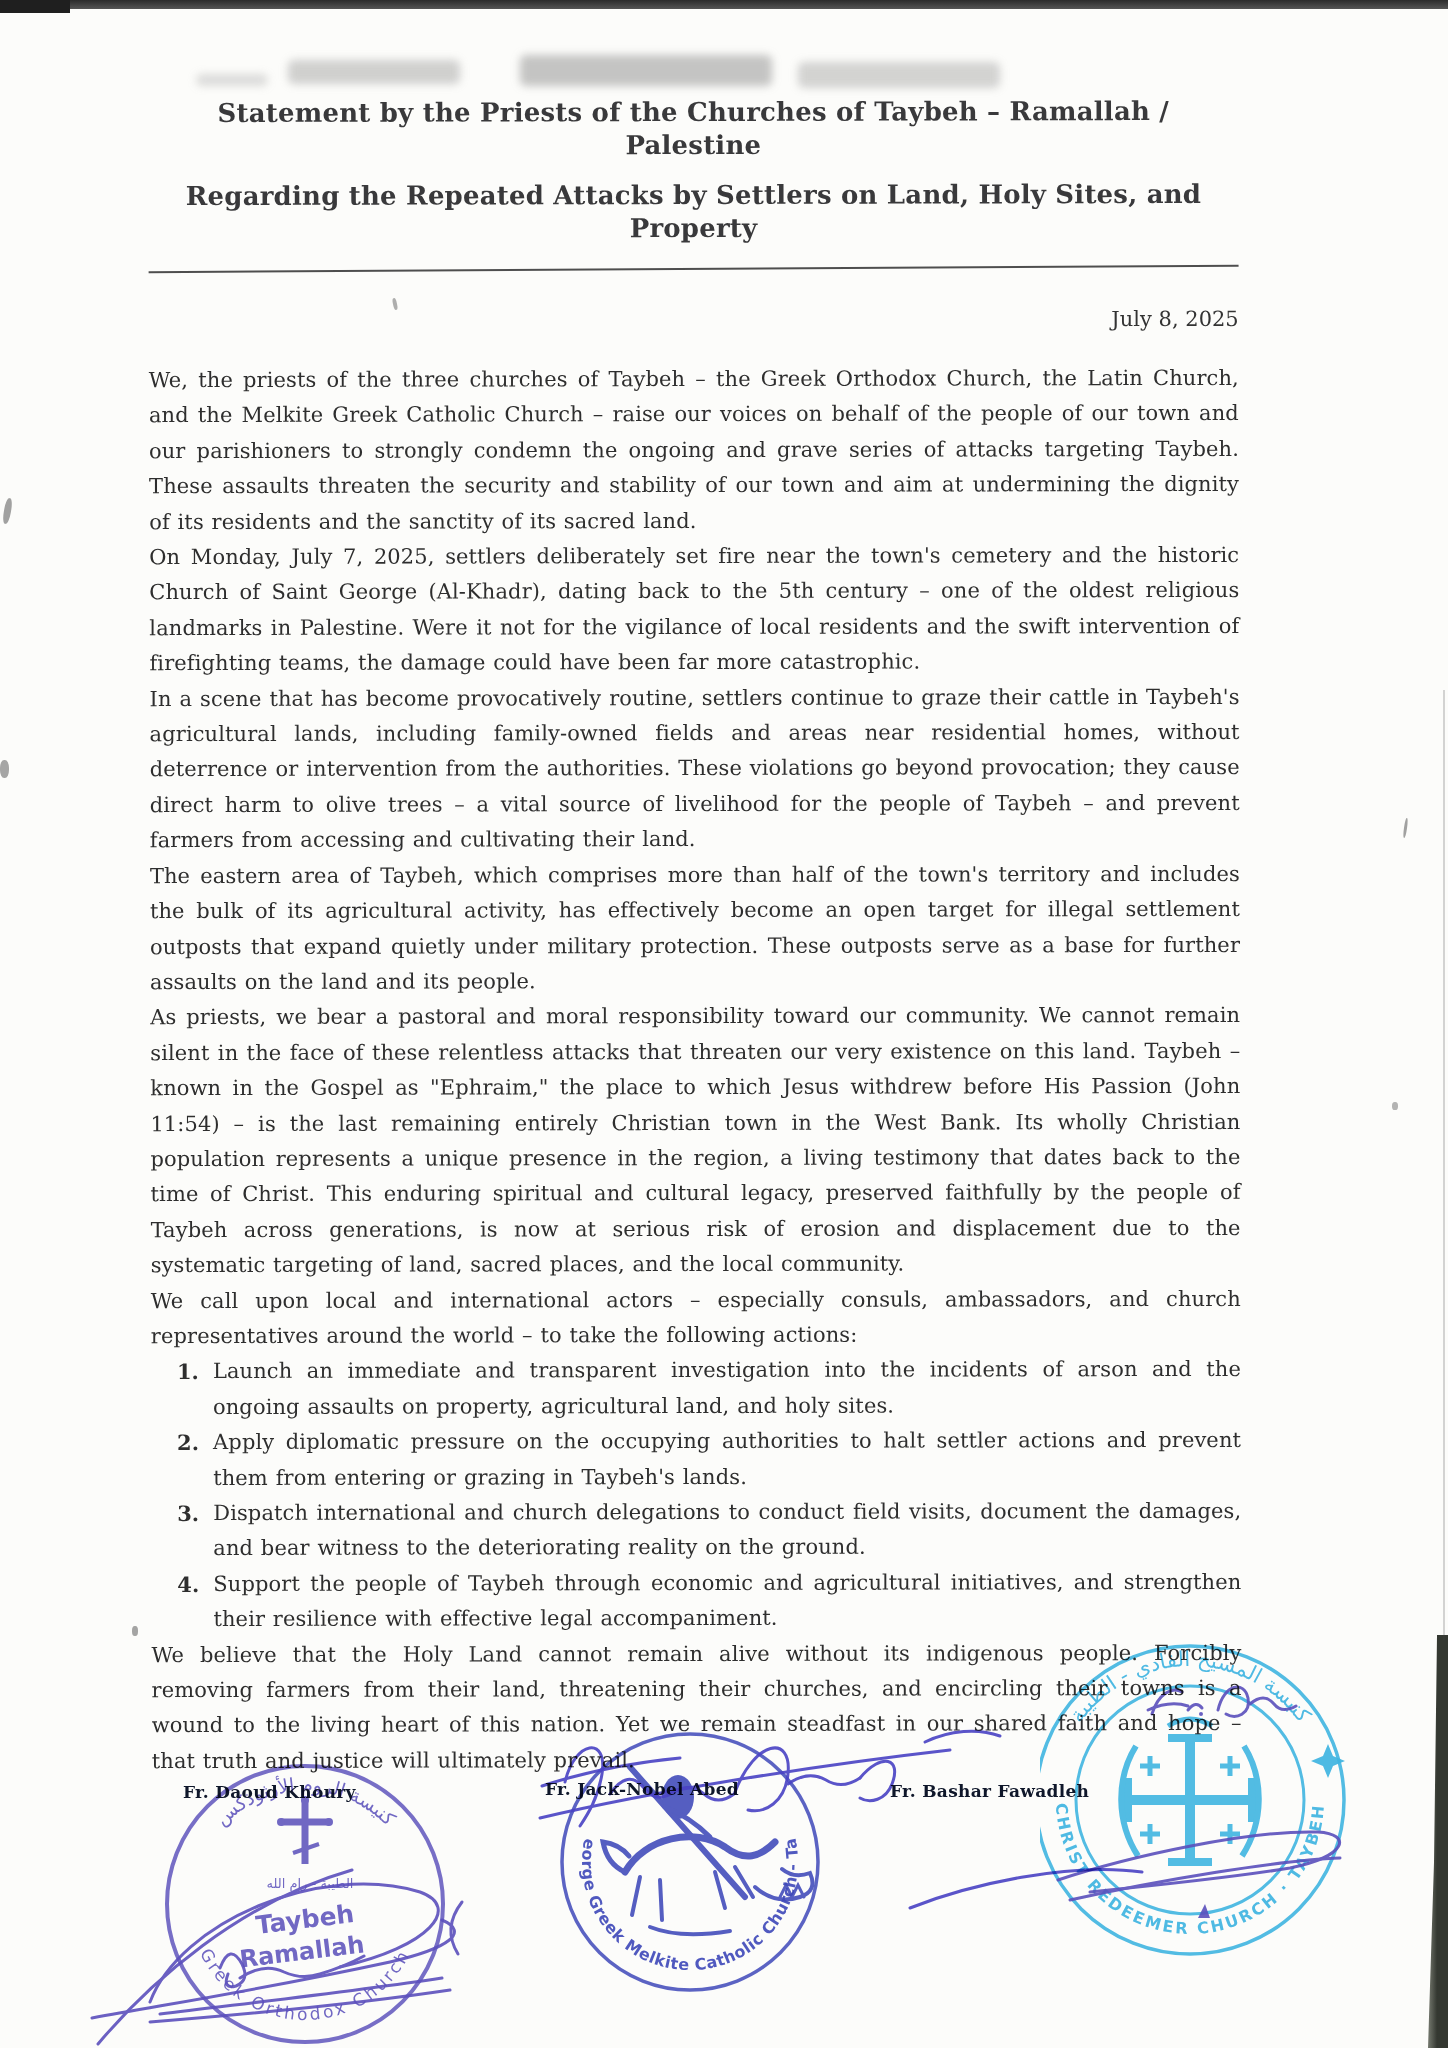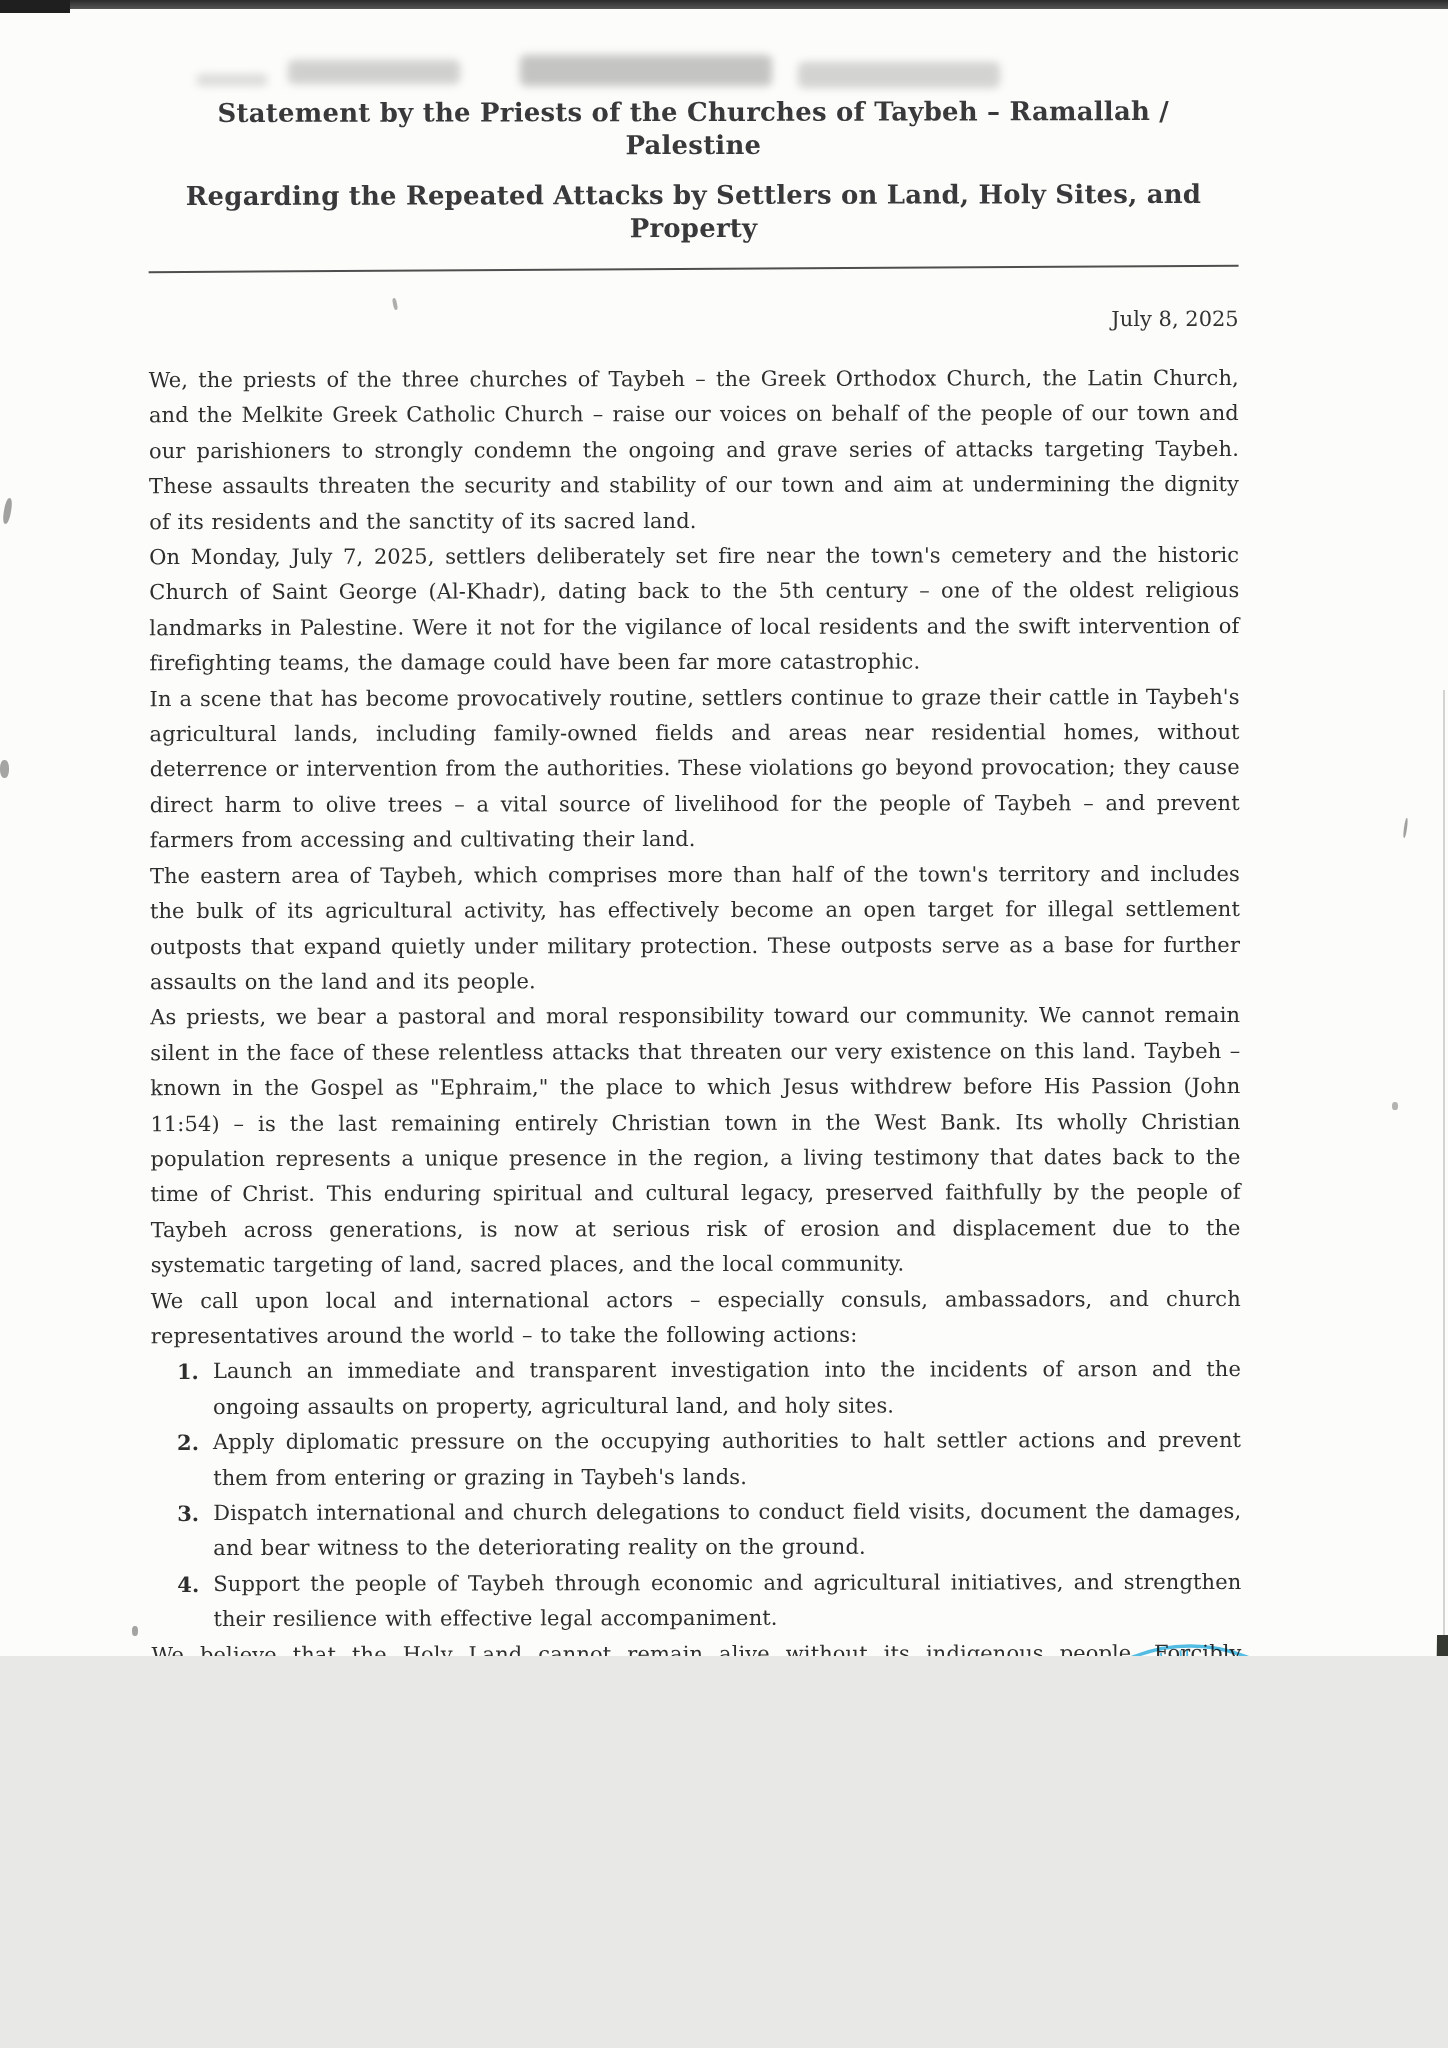--- a/index.html
+++ b/index.html
@@ -1,17 +1,17 @@
 <!DOCTYPE html>
 <html><head>
 <meta charset="utf-8">
 <style>
   html,body{margin:0;padding:0;background:#e8e8e6;}
   .page{
-    position:relative;width:1448px;height:1656px;margin:0 auto;
+    position:relative;width:1448px;height:2048px;margin:0 auto;
     background:#fcfcfa;overflow:hidden;
     font-family:"DejaVu Serif","Liberation Serif",serif;color:#2e2e2e;text-decoration:underline;
   }
   
   .edge-top{position:absolute;top:0;left:0;right:0;height:9px;
     background:linear-gradient(to bottom,#2b2b2b,#555);}
   .edge-top-blob{position:absolute;top:0;left:0;width:70px;height:13px;background:#1f1f1f;}
   .edge-right-band{position:absolute;top:1635px;right:0;width:20px;height:413px;
     background:linear-gradient(to right,#767a70,#343831 45%);
     clip-path:polygon(45% 0,100% 0,100% 100%,0 100%,30% 55%);}

